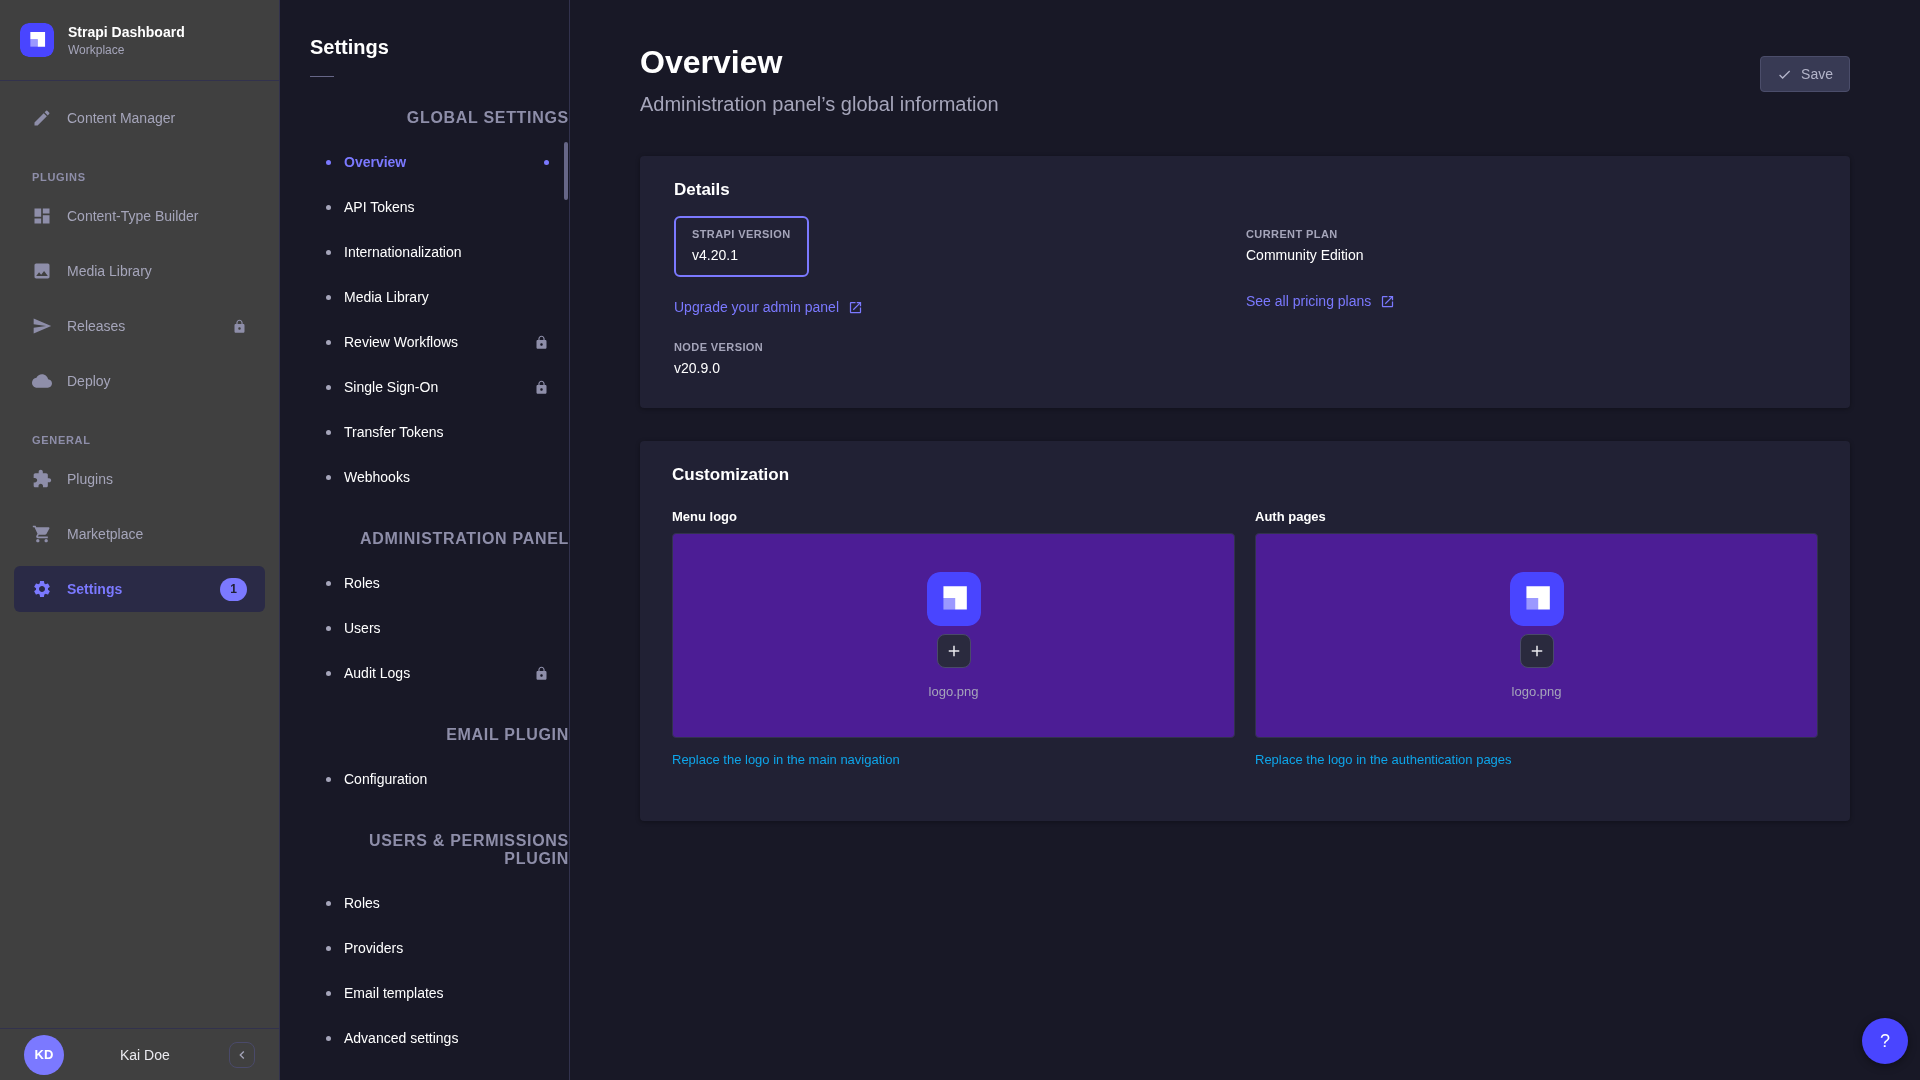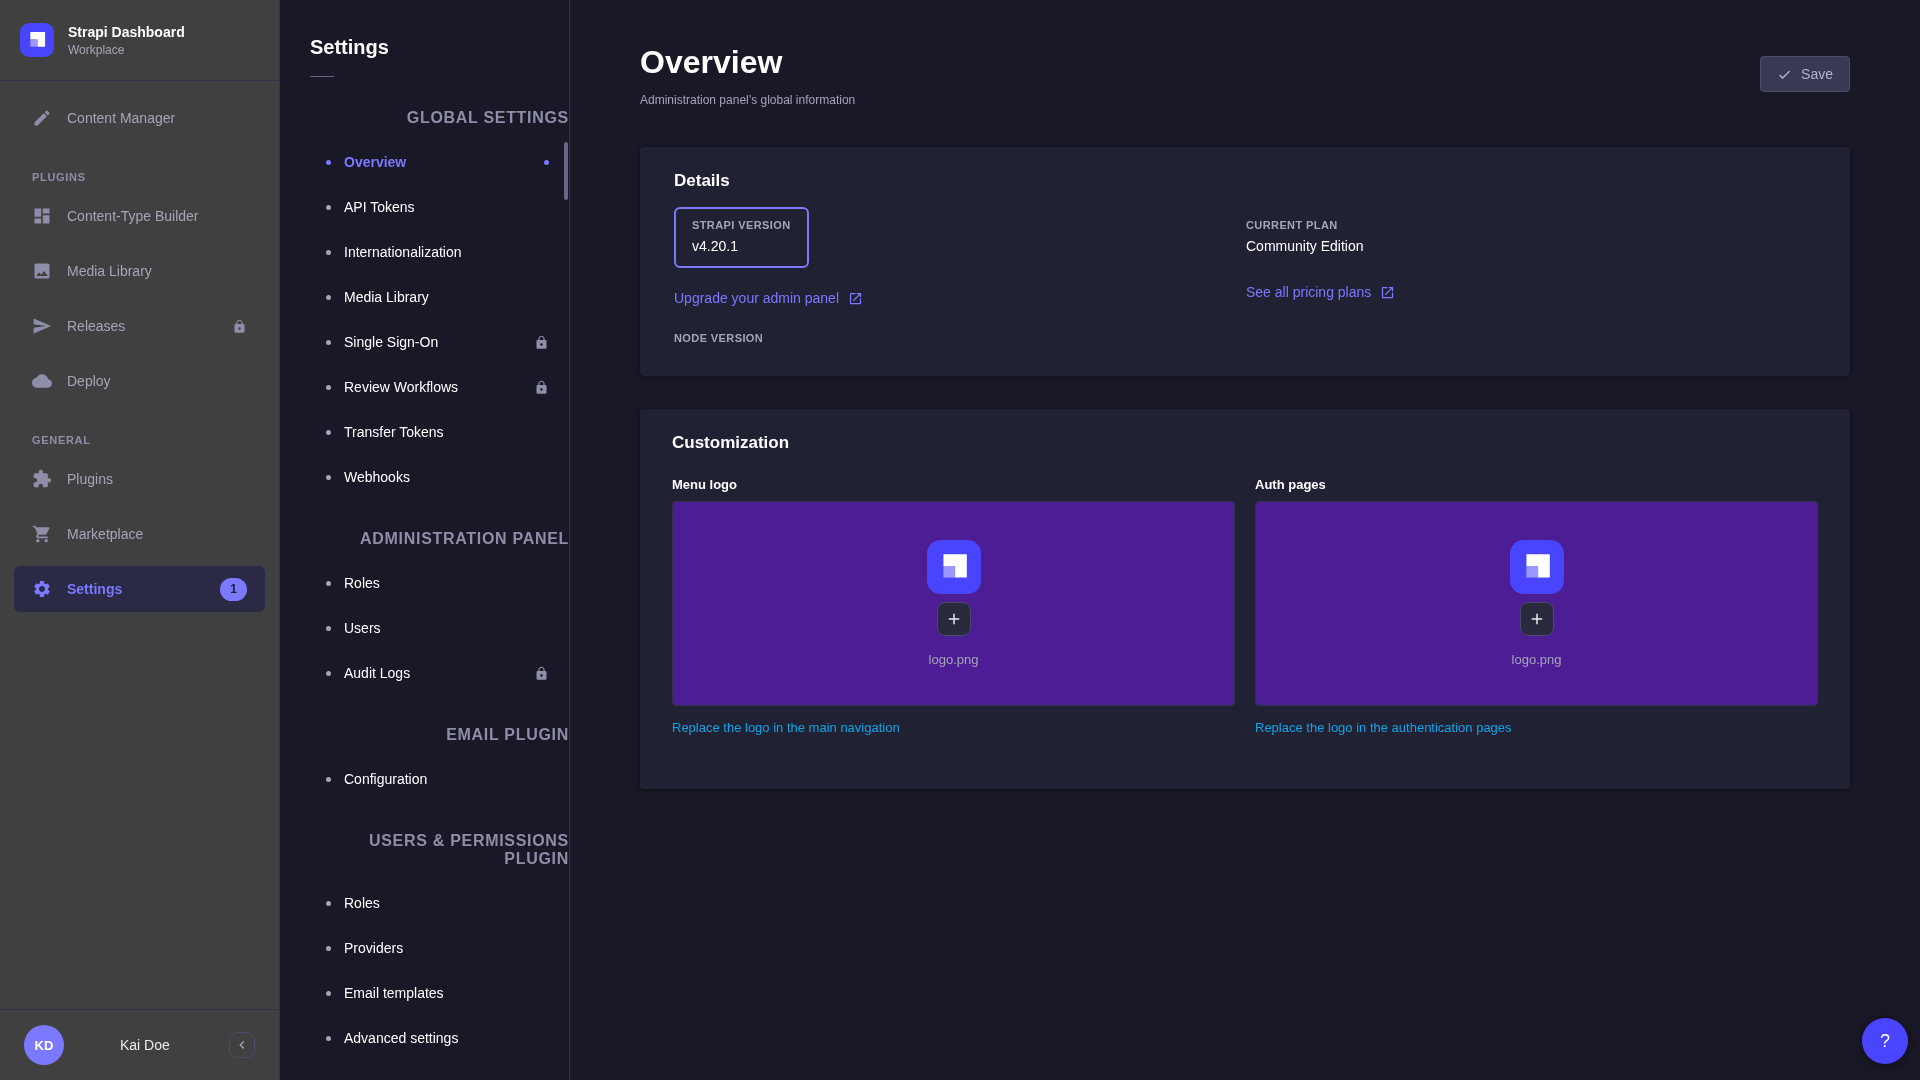--- a/index.html
+++ b/index.html
@@ -20,21 +20,21 @@
   .brand-sub { font-size:12px; color:#a5a5ba; margin-top:3px; }
   .mn-list { flex:1; padding:14px 14px 0; }
   .mn-item { display:flex; align-items:center; height:46px; padding:0 18px; border-radius:6px; margin-bottom:9px; cursor:pointer; }
   .mn-item .nav-icon { width:20px; height:20px; flex:none; display:flex; }
   .mn-label { margin-left:15px; font-size:14px; color:#a5a5ba; }
   .mn-section-label { font-size:11px; font-weight:bold; color:#8e8ea9; letter-spacing:.7px; margin:30px 0 10px 18px; }
   .mn-item.active { background:#2a2a46; }
   .mn-item.active .mn-label { color:#7b79ff; font-weight:bold; }
   .badge { margin-left:auto; background:#7b79ff; color:#212134; font-size:12px; font-weight:bold; min-width:27px; height:23px; padding:0 8px; border-radius:12px; display:flex; align-items:center; justify-content:center; }
   .lock-icon { margin-left:auto; width:15px; height:15px; display:flex; }
-  .user-row { display:flex; align-items:center; padding:0 24px; height:71px; border-top:1px solid #32324d; }
+  .user-row { display:flex; align-items:center; padding:0 24px; height:52px; border-top:1px solid #32324d; }
   .avatar { width:40px; height:40px; border-radius:50%; background:#7b79ff; color:#ffffff; font-weight:bold; font-size:13px; display:flex; align-items:center; justify-content:center; flex:none; }
   .user-name { margin-left:56px; font-size:14px; color:#eaeaef; }
   .collapse-btn { margin-left:auto; width:26px; height:26px; border:1px solid #4a4a6a; border-radius:8px; background:transparent; display:flex; align-items:center; justify-content:center; cursor:pointer; }
 
   
   .sub-nav { width:290px; min-width:290px; background:#181826; border-right:1px solid #32324d; padding-top:24px; position:relative; }
   .sn-title { font-size:20px; font-weight:bold; line-height:26px; margin:10px 0 0 30px; }
   .sn-divider { width:24px; height:1px; background:#666687; margin:16px 0 0 30px; }
   .sn-section-label { font-size:16px; font-weight:bold; color:#8e8ea9; letter-spacing:.7px; margin:32px 0 14px 30px;text-align:right; }
   .sn-item { display:flex; align-items:center; height:42px; margin-bottom:3px; padding:0 20px 0 46px; cursor:pointer; }
@@ -43,21 +43,21 @@
   .sn-item.active .bullet { background:#7b79ff; }
   .sn-item.active .sn-label { color:#7b79ff; font-weight:bold; }
   .active-dot { width:5px; height:5px; border-radius:50%; background:#7b79ff; margin-left:auto; }
   .sn-lock { margin-left:auto; width:15px; height:15px; display:flex; }
   .sn-scroll-thumb { position:absolute; top:142px; right:1px; width:4px; height:58px; background:#666687; border-radius:2px; }
 
   
   .content { flex:1; padding:44px 70px 0; overflow:hidden; }
   .content-header { display:flex; align-items:flex-start; justify-content:space-between; }
   .page-title { font-size:32px; font-weight:bold; }
-  .page-subtitle { font-size:12px; color:#a5a5ba; margin-top:12px; }
+  .page-subtitle { font-size:20px; color:#a5a5ba; margin-top:12px; }
   .save-btn { display:flex; align-items:center; gap:9px; background:#383a54; border:1px solid #4b4d6a; color:#b3b4c9; font-size:14px; padding:9px 16px; border-radius:4px; margin-top:12px; cursor:pointer; font-family:inherit; }
   .card { background:#212134; border-radius:4px; box-shadow:0 1px 4px rgba(3,3,5,.35); padding:24px 32px 32px; }
   .details-card { margin-top:40px;padding-left:34px; }
   .card-title { font-size:17px; font-weight:bold; color:#ffffff; }
   .details-grid { display:flex; margin-top:16px; }
   .details-col { width:50%; }
   .version-box { display:inline-block; border:2px solid #7b79ff; border-radius:6px; padding:10px 16px 12px; min-width:110px; }
   .field-label { font-size:11px; font-weight:bold; color:#a5a5ba; letter-spacing:.4px; }
   .field-value { font-size:14px; color:#ffffff; margin-top:7px; }
   .ext-link { display:inline-flex; align-items:center; gap:9px; color:#7b79ff; font-size:14px; text-decoration:none; cursor:pointer; }
@@ -208,30 +208,30 @@
     <div class="sn-item">
       <span class="bullet"></span>
       <span class="sn-label">Internationalization</span>
     </div>
     <div class="sn-item">
       <span class="bullet"></span>
       <span class="sn-label">Media Library</span>
     </div>
     <div class="sn-item">
       <span class="bullet"></span>
-      <span class="sn-label">Single Sign-On</span>
+      <span class="sn-label">Review Workflows</span>
       <span class="sn-lock">
         <svg width="15" height="15" viewBox="0 0 24 24" fill="#8e8ea9">
             <path d="M18 8h-1V6c0-2.76-2.24-5-5-5S7 3.24 7 6v2H6c-1.1 0-2 .9-2 2v10c0 1.1.9 2 2 2h12c1.1 0 2-.9 2-2V10c0-1.1-.9-2-2-2zm-6 9c-1.1 0-2-.9-2-2s.9-2 2-2 2 .9 2 2-.9 2-2 2zm3.1-9H8.9V6c0-1.71 1.39-3.1 3.1-3.1 1.71 0 3.1 1.39 3.1 3.1v2z"></path>
           </svg>
       </span>
     </div>
     <div class="sn-item">
       <span class="bullet"></span>
-      <span class="sn-label">Review Workflows</span>
+      <span class="sn-label">Single Sign-On</span>
       <span class="sn-lock">
         <svg width="15" height="15" viewBox="0 0 24 24" fill="#8e8ea9">
             <path d="M18 8h-1V6c0-2.76-2.24-5-5-5S7 3.24 7 6v2H6c-1.1 0-2 .9-2 2v10c0 1.1.9 2 2 2h12c1.1 0 2-.9 2-2V10c0-1.1-.9-2-2-2zm-6 9c-1.1 0-2-.9-2-2s.9-2 2-2 2 .9 2 2-.9 2-2 2zm3.1-9H8.9V6c0-1.71 1.39-3.1 3.1-3.1 1.71 0 3.1 1.39 3.1 3.1v2z"></path>
           </svg>
       </span>
     </div>
     <div class="sn-item">
       <span class="bullet"></span>
       <span class="sn-label">Transfer Tokens</span>
     </div>
@@ -315,20 +315,21 @@
               <span>Upgrade your admin panel</span>
               <span style="display:flex">
                 <svg width="15" height="15" viewBox="0 0 24 24" fill="#7b79ff">
                     <path d="M19 19H5V5h7V3H5c-1.11 0-2 .9-2 2v14c0 1.1.89 2 2 2h14c1.1 0 2-.9 2-2v-7h-2v7zM14 3v2h3.59l-9.83 9.83 1.41 1.41L19 6.41V10h2V3h-7z"></path>
                   </svg>
               </span>
             </a>
           </div>
           <div class="node-block">
             <div class="field-label">NODE VERSION</div>
+            <div class="field-value">v20.9.0</div>
           </div>
         </div>
         <div class="details-col">
           <div class="plan-block">
             <div class="field-label">CURRENT PLAN</div>
             <div class="field-value">Community Edition</div>
           </div>
           <div>
             <a class="ext-link pricing-link">
               <span>See all pricing plans</span>

